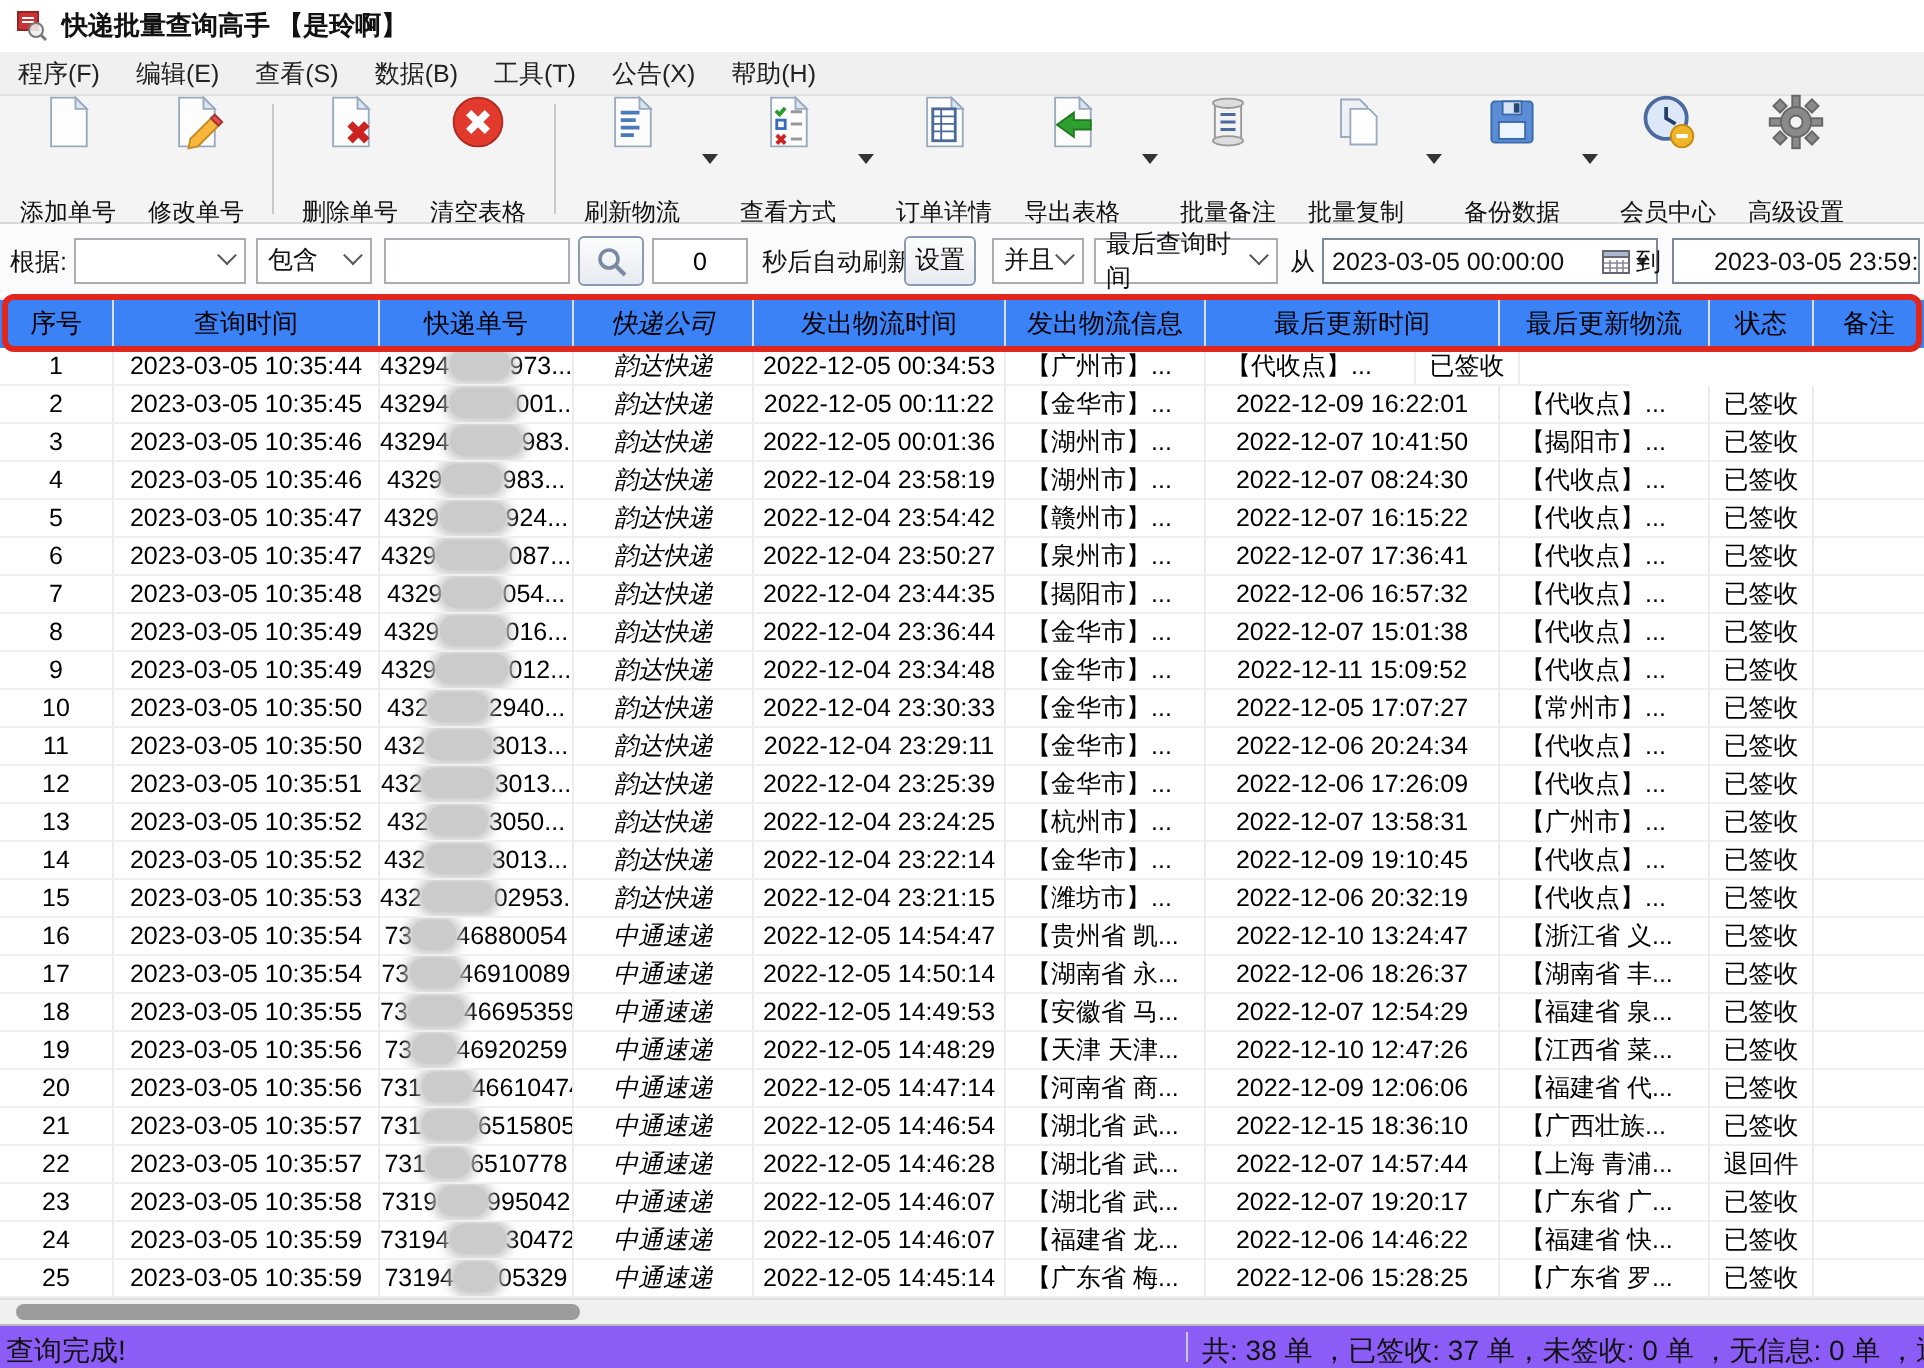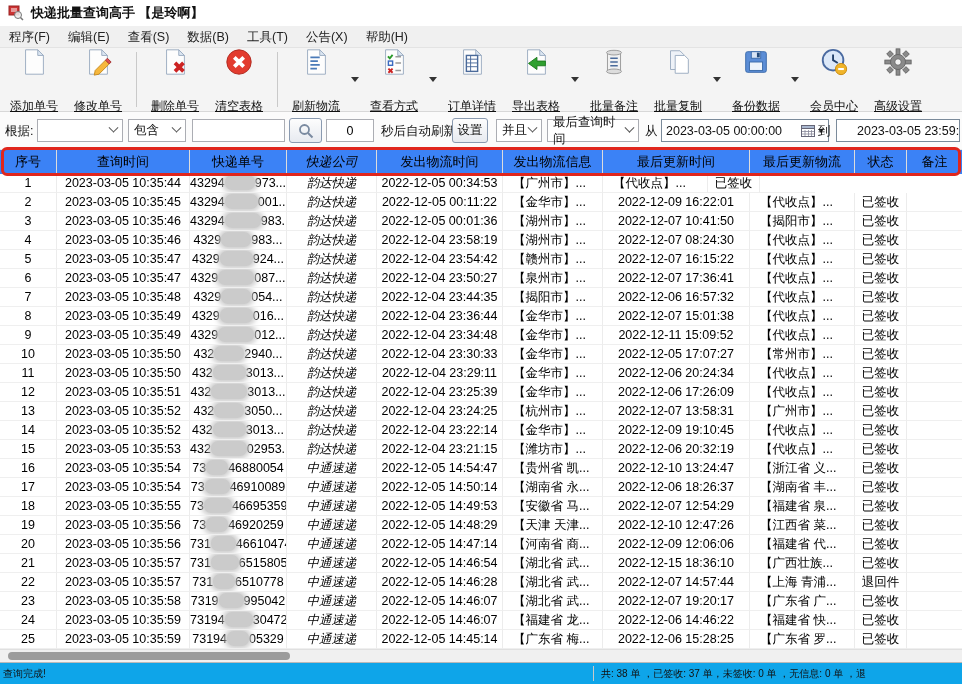--- a/index.html
+++ b/index.html
@@ -11,21 +11,21 @@
   .titlebar .app-ic { width:16px; height:16px; margin-right:7px; display:inline-flex; }
   .titlebar .ttl { font-size:13px; font-weight:bold; color:#111; }
 
   
   .menubar { height:22px; background:#f0f0f0; display:flex; align-items:center; font-size:12.5px; color:#222; border-bottom:1px solid #e3e3e3; }
   .menu-item { padding:0 9px; height:22px; line-height:22px; cursor:default; }
 
   
   .toolbar { height:64px; background:#f4f4f4; border-bottom:1px solid #d8d8d8; display:flex; align-items:stretch; padding-left:2px; }
   .tbtn { width:64px; display:flex; flex-direction:column; align-items:center; justify-content:center; padding-top:2px; }
-  .tbtn .tlabel { font-size:12px; color:#111; margin-top:17px; white-space:nowrap;text-decoration:underline; }
+  .tbtn .tlabel { font-size:12px; color:#111; margin-top:17px; white-space:nowrap; }
   .tarrow { width:14px; display:flex; align-items:center; justify-content:center; }
   .tarrow i { width:0; height:0; border-left:4px solid transparent; border-right:4px solid transparent; border-top:5px solid #333; }
   .tsep { width:13px; position:relative; }
   .tsep::after { content:""; position:absolute; left:6px; top:4px; bottom:4px; width:1px; background:#c9c9c9; }
 
   
   .filterbar { position:relative; height:38px; background:#fbfbfb; font-size:12.5px; color:#111; border-bottom:1px solid #e8e8e8; }
   .filterbar .flabel { position:absolute; top:11px; }
   .fcombo { position:absolute; top:7px; height:23px; border:1px solid #abadb3; background:#fff; display:flex; align-items:center; padding:0 5px; }
   .fcombo .chev { margin-left:auto; width:7px; height:7px; border-right:1.4px solid #555; border-bottom:1.4px solid #555; transform:rotate(45deg) translate(-2px,-2px); }
@@ -46,21 +46,21 @@
   .c0{width:57px;} .c1{width:133px;} .c2{width:97px;} .c3{width:90px;font-style:italic;} .c4{width:126px;}
   .c5{width:100px;} .c6{width:147px;} .c7{width:105px;} .c8{width:52px;} .c9{width:55px; border-right:none !important;}
   .censor { display:inline-block; height:15px; background:#c7c7c7; border-radius:7px; vertical-align:-3px; box-shadow:0 0 5px 3px rgba(199,199,199,0.95); opacity:.92; }
   .redbox { position:absolute; left:1px; right:1px; top:-3px; height:29px; border:3px solid #e0261d; border-radius:6px; pointer-events:none; z-index:5; }
 
   
   .hscroll { position:relative; height:13px; background:#f0f0f0; border-top:1px solid #e0e0e0; }
   .hthumb { position:absolute; left:8px; top:2px; width:282px; height:8px; background:#9c9c9c; border-radius:4px; }
 
   
-  .statusbar { position:relative; height:22px; background:#0ea5e9; border-top:1px solid #b9b9b9; font-size:10px; color:#111; overflow:hidden; }
+  .statusbar { position:relative; height:22px; background:#8b5cf6; border-top:1px solid #b9b9b9; font-size:14px; color:#111; overflow:hidden; }
   .statusbar .sleft { position:absolute; left:3px; top:4px; white-space:nowrap; }
   .statusbar .sdiv { position:absolute; left:593px; top:3px; bottom:3px; width:1px; background:#c9c9c9; }
   .statusbar .sright { position:absolute; left:601px; top:4px; white-space:nowrap; }
 </style>
 </head>
 <body>
 
 <div class="app">
 
   <div class="titlebar">

